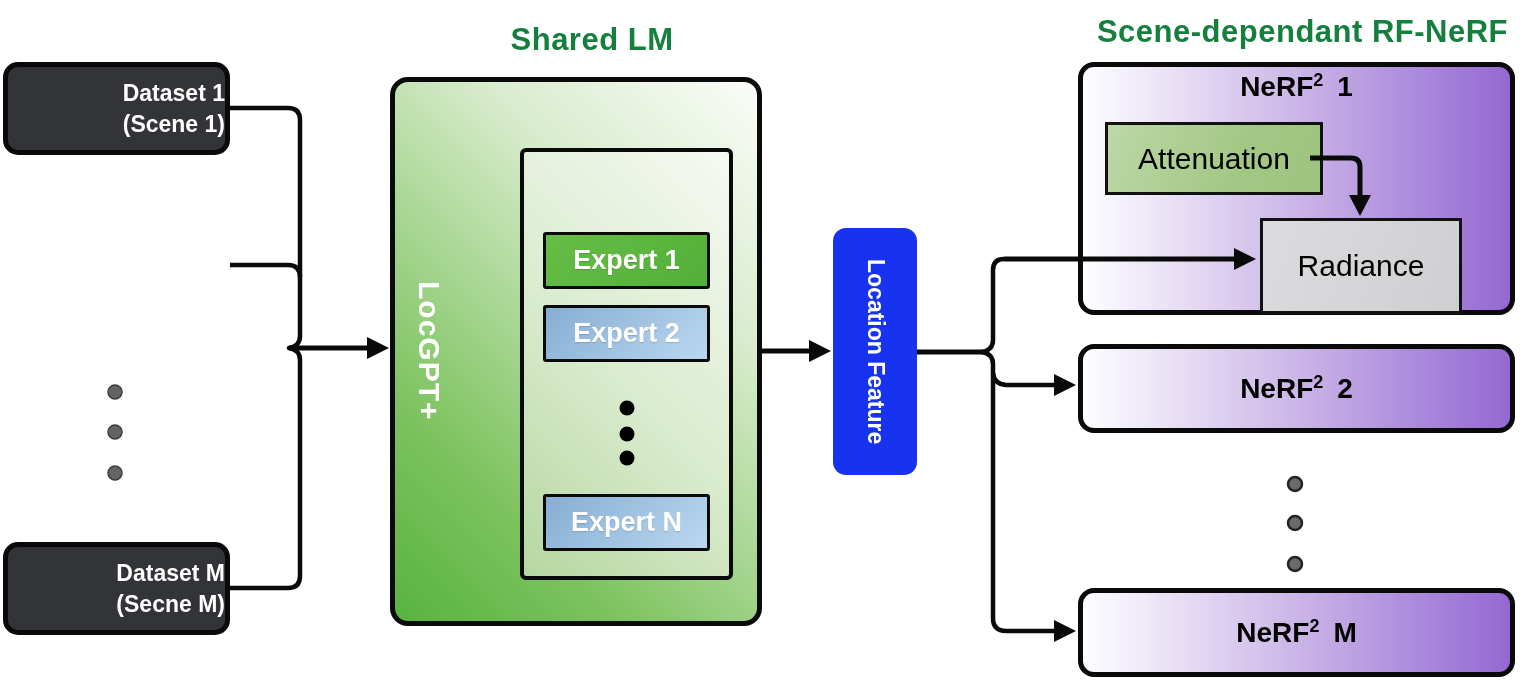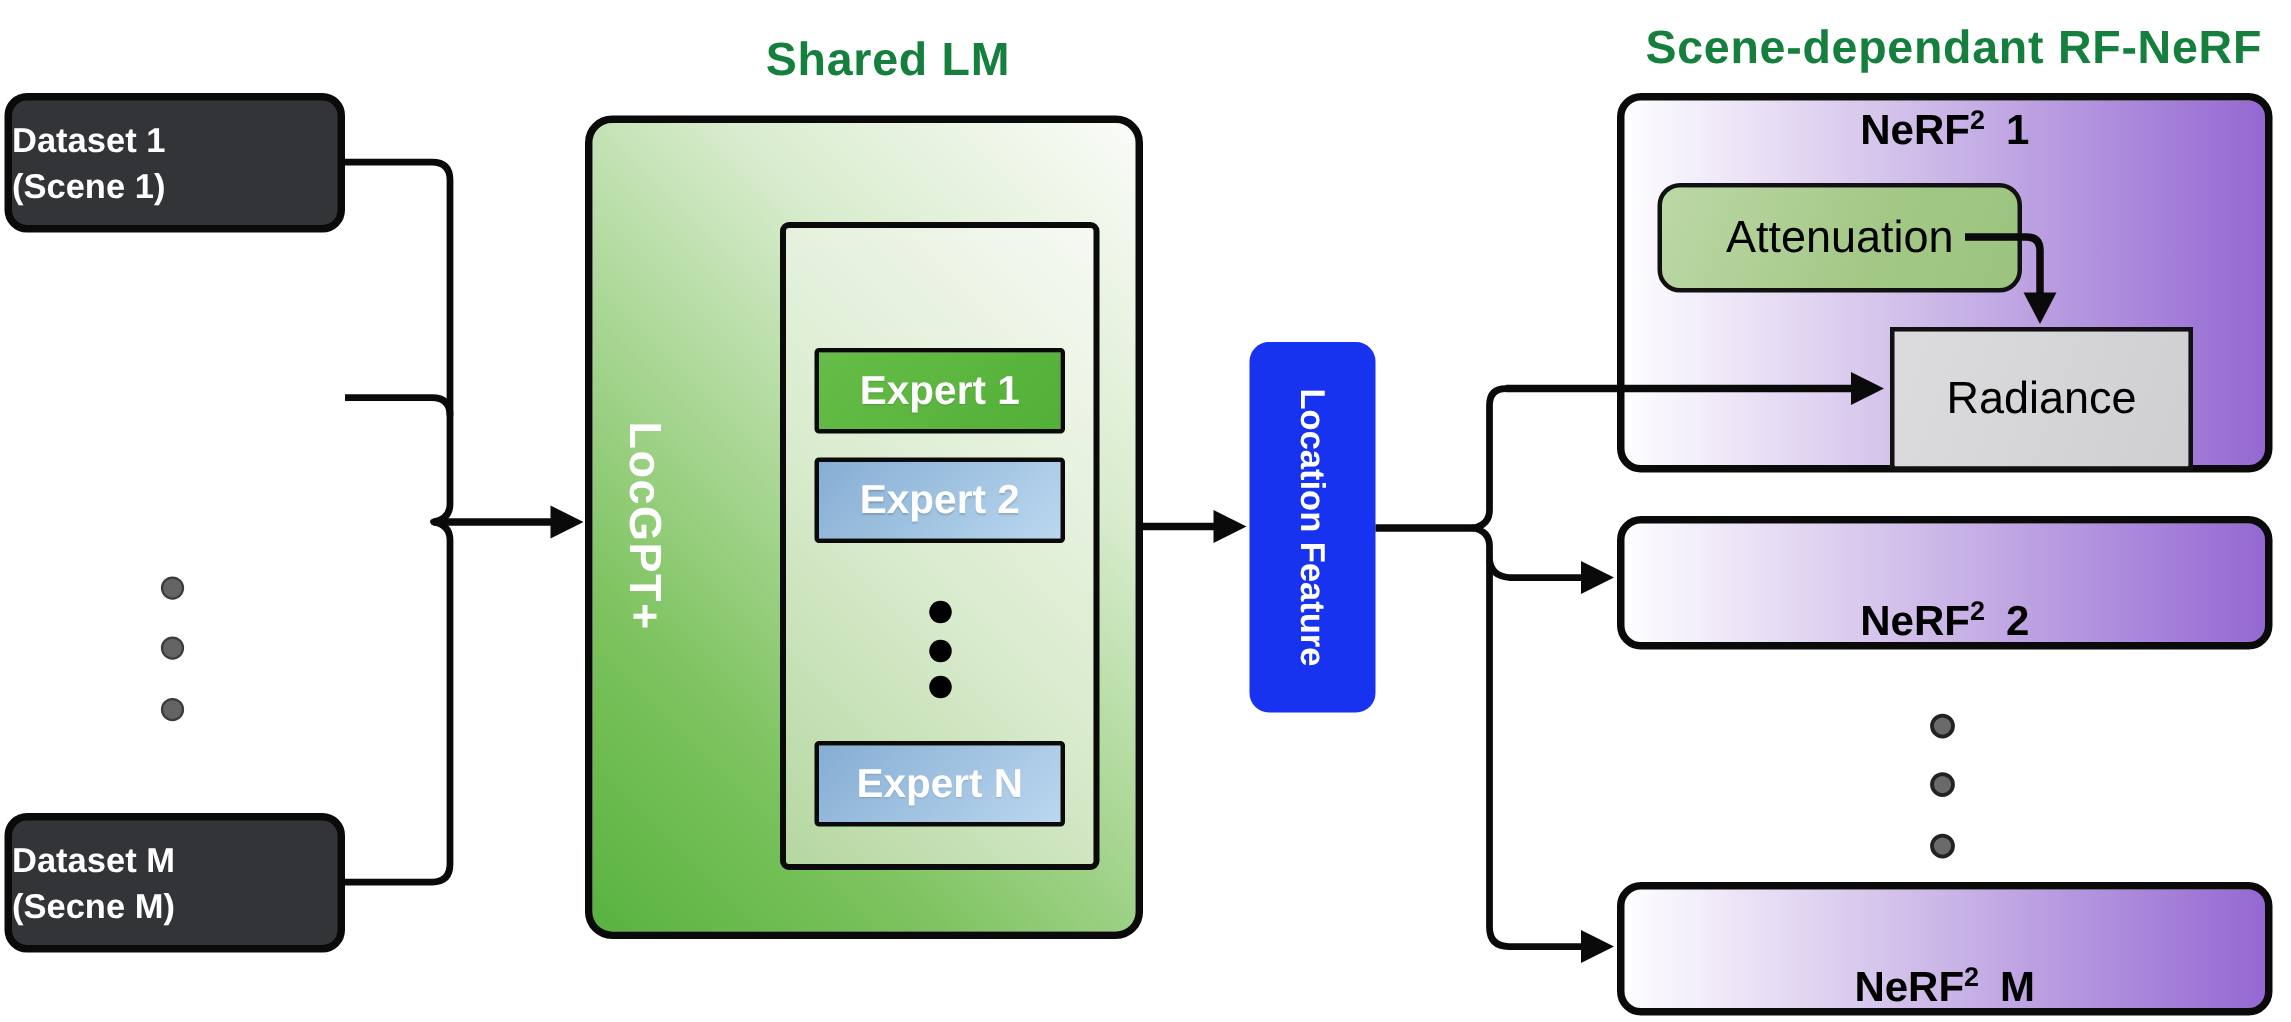--- a/index.html
+++ b/index.html
@@ -18,21 +18,21 @@
     left: 3px;
     width: 227px;
     height: 93px;
     background: #333438;
     border: 5px solid #0a0a0a;
     border-radius: 15px;
     color: #ffffff;
     font-weight: bold;
     font-size: 23px;
     line-height: 31px;
-    text-align: left;
+    text-align: right;
     display: flex;
     flex-direction: column;
     justify-content: center;
   }
   
   .section-title {
     position: absolute;
     color: #15803d;
     font-weight: bold;
     font-size: 31px;
@@ -126,37 +126,35 @@
   .nerf-label .nerf-index { margin-left: 14px; }
   .nerf1-title { position: absolute; left: 1078px; top: 70px; width: 437px; }
   .nerf-row-label {
     position: absolute;
     left: 1078px;
     width: 437px;
     height: 89px;
     display: flex;
     align-items: center;
     justify-content: center;
-    margin-top: 25px;
   }
   .sub-box {
     position: absolute;
     border: 3px solid #111111;
     color: #000000;
     font-size: 30px;
     font-weight: normal;
     display: flex;
     align-items: center;
     justify-content: center;
   }
   .attenuation-box {
     left: 1105px; top: 122px;
-    width: 243px; height: 73px;
+    width: 218px; height: 73px;
     background: linear-gradient(110deg, #bcd8a6 0%, #a3c886 60%, #9cc47e 100%);
-    border-radius: 15px;
   }
   .radiance-box {
     left: 1260px; top: 218px;
     width: 202px; height: 96px;
     background: linear-gradient(110deg, #dcdcde 0%, #cfcfd2 100%);
   }
   
   .wires {
     position: absolute;
     left: 0; top: 0;

